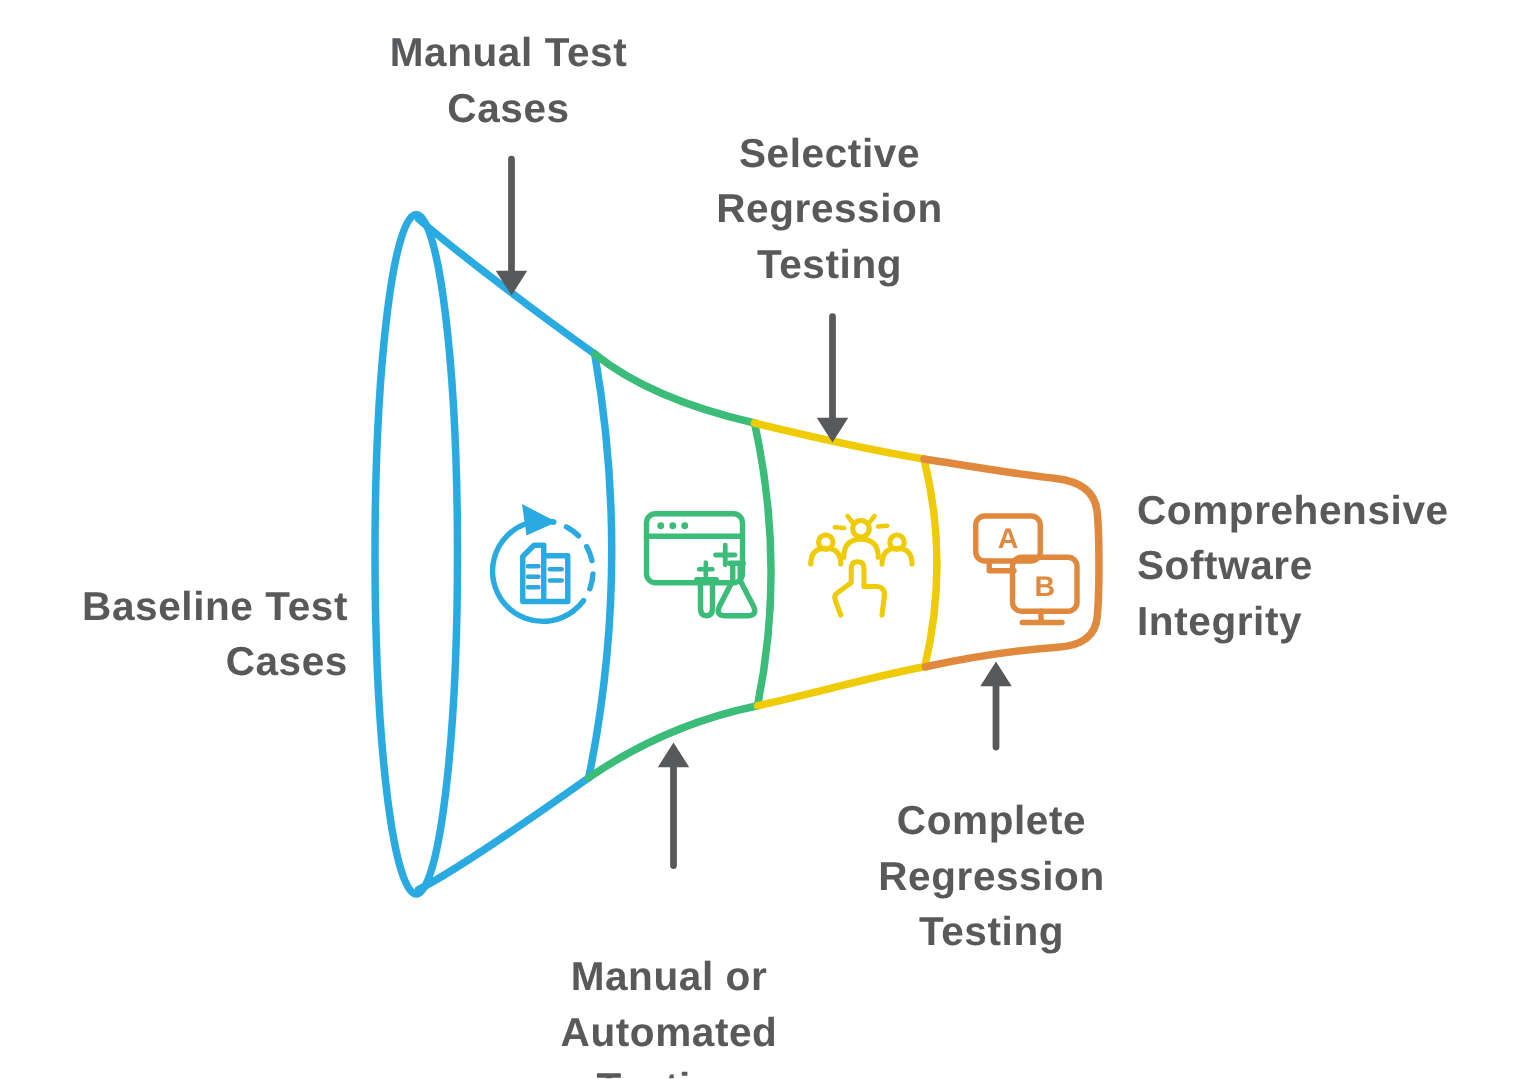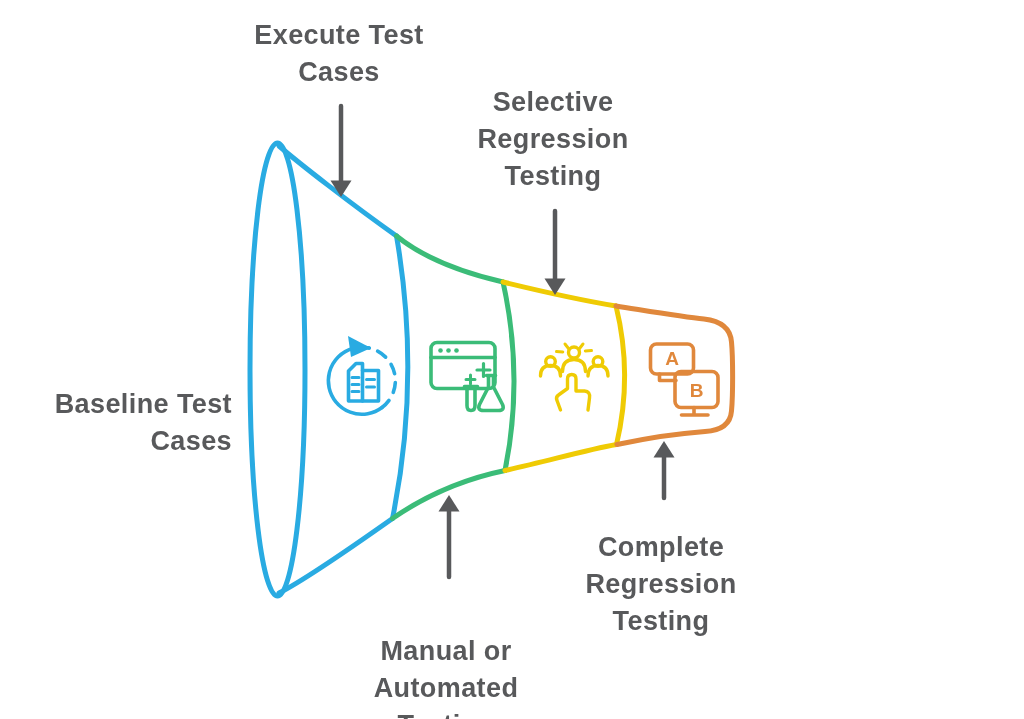--- a/index.html
+++ b/index.html
@@ -125,30 +125,33 @@
         <line x1="449" y1="577" x2="449" y2="510"></line>
         <polygon points="449,495 438.5,511.5 459.5,511.5" stroke="none" fill="#58595B"></polygon>
       </g>
       <g>
         <line x1="664" y1="498" x2="664" y2="456"></line>
         <polygon points="664,441 653.5,457.5 674.5,457.5" stroke="none" fill="#58595B"></polygon>
       </g>
     </g>
   </svg>
 
-  <div id="label-execute" class="label center">Execute Test
+  <div id="label-execute" class="label center">Manual Test
 Cases</div>
 
   <div id="label-selective" class="label center">Selective
 Regression
 Testing</div>
 
   <div id="label-baseline" class="label right">Baseline Test
 Cases</div>
 
+  <div id="label-comprehensive" class="label left">Comprehensive
+Software
+Integrity</div>
 
   <div id="label-complete" class="label center">Complete
 Regression
 Testing</div>
 
   <div id="label-manual" class="label center">Manual or
 Automated
 Testing</div>
 
 </div>

